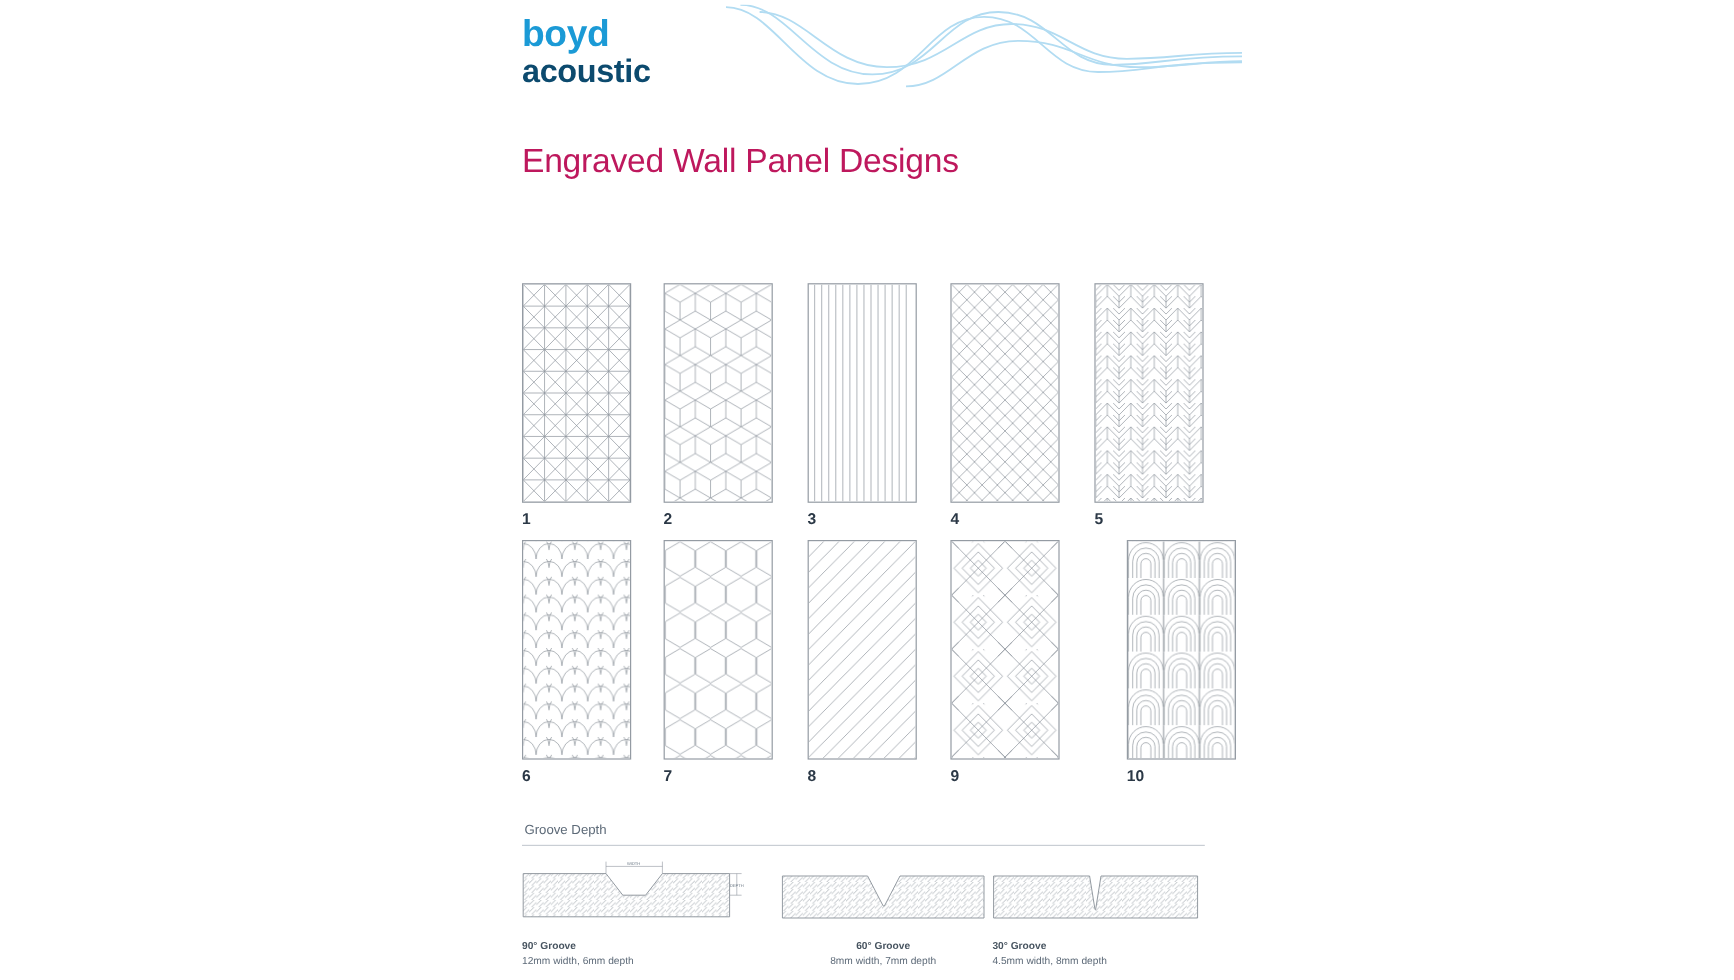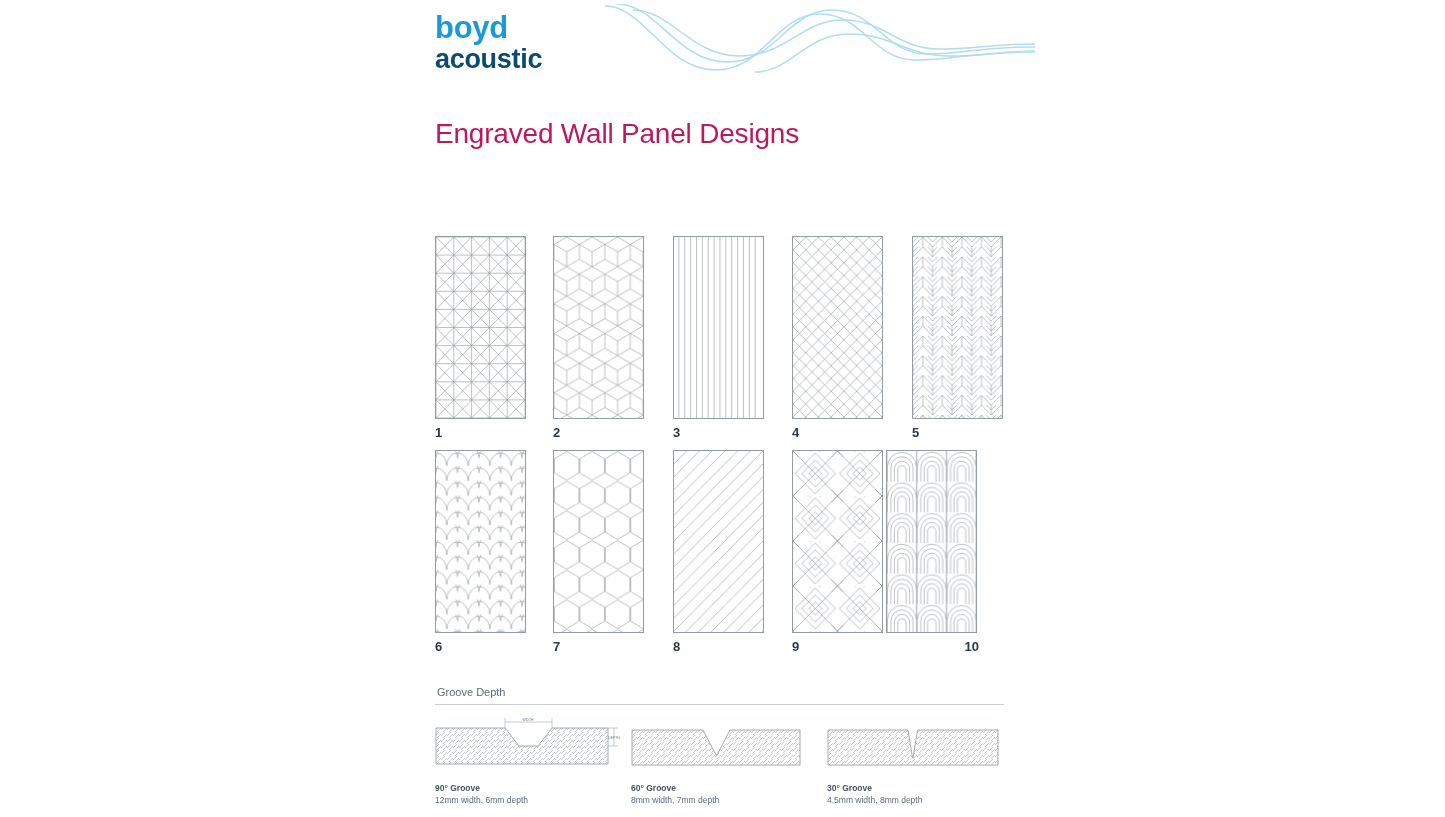--- a/index.html
+++ b/index.html
@@ -344,21 +344,21 @@
             <rect x="0" y="0" width="91" height="183" fill="url(#cdiam)"></rect>
             <g stroke="#8e959d" stroke-width="0.6" fill="none">
               <path d="M0 0 L91 91 M0 45.5 L91 136.5 M0 91 L91 182 M0 136.5 L46 182.5 M45.5 0 L91 45.5"></path>
               <path d="M91 0 L0 91 M91 45.5 L0 136.5 M91 91 L0 182 M91 136.5 L45 182.5 M45.5 0 L0 45.5"></path>
             </g>
           </svg>
         </div>
         <div class="panel-num">9</div>
       </div>
 
-      <div class="cell" style="left:451px;text-align:right;">
+      <div class="cell" style="left:504px;">
         <div class="panel">
           <svg viewBox="0 0 91 183" preserveAspectRatio="none">
             <defs>
               <pattern id="fan" width="30.5" height="31" patternUnits="userSpaceOnUse">
                 <g stroke="#8e959d" stroke-width="0.6" fill="none">
                   <path d="M0.5 31 L0.5 16 A 14.75 14.75 0 0 1 30 16 L30 31"></path>
                   <path d="M4 31 L4 17 A 11.25 11.25 0 0 1 26.5 17 L26.5 31"></path>
                   <path d="M7.5 31 L7.5 18 A 7.75 7.75 0 0 1 23 18 L23 31"></path>
                   <path d="M11 31 L11 19 A 4.25 4.25 0 0 1 19.5 19 L19.5 31"></path>
                   <path d="M-15 31 L-15 16 A 14.75 14.75 0 0 1 15 16 L15 31" transform="translate(15,-15.5)"></path>
@@ -394,21 +394,21 @@
         </g>
         <text x="93" y="6.5" font-size="3.4" fill="#6b7885" text-anchor="middle" font-family="'Liberation Sans',sans-serif">WIDTH</text>
         <text x="179" y="25" font-size="3.4" fill="#6b7885" text-anchor="middle" font-family="'Liberation Sans',sans-serif">DEPTH</text>
       </svg>
       <div class="groove-cap">
         <b>90° Groove</b><br>
         <span>12mm width, 6mm depth</span>
       </div>
     </div>
 
-    <div class="groove-item" style="left:196px; top:15px;">
+    <div class="groove-item" style="left:216px; top:15px;text-align:center;">
       <svg class="groove-svg" width="170" height="47" viewBox="0 0 170 47">
         <path d="M1 1 H72 L85 26 H86 L99 1 H169 V36 H1 Z" fill="url(#hatch)" stroke="#8e959d" stroke-width="0.8"></path>
       </svg>
       <div class="groove-cap">
         <b>60° Groove</b><br>
         <span>8mm width, 7mm depth</span>
       </div>
     </div>
 
     <div class="groove-item" style="left:392px; top:15px;">

